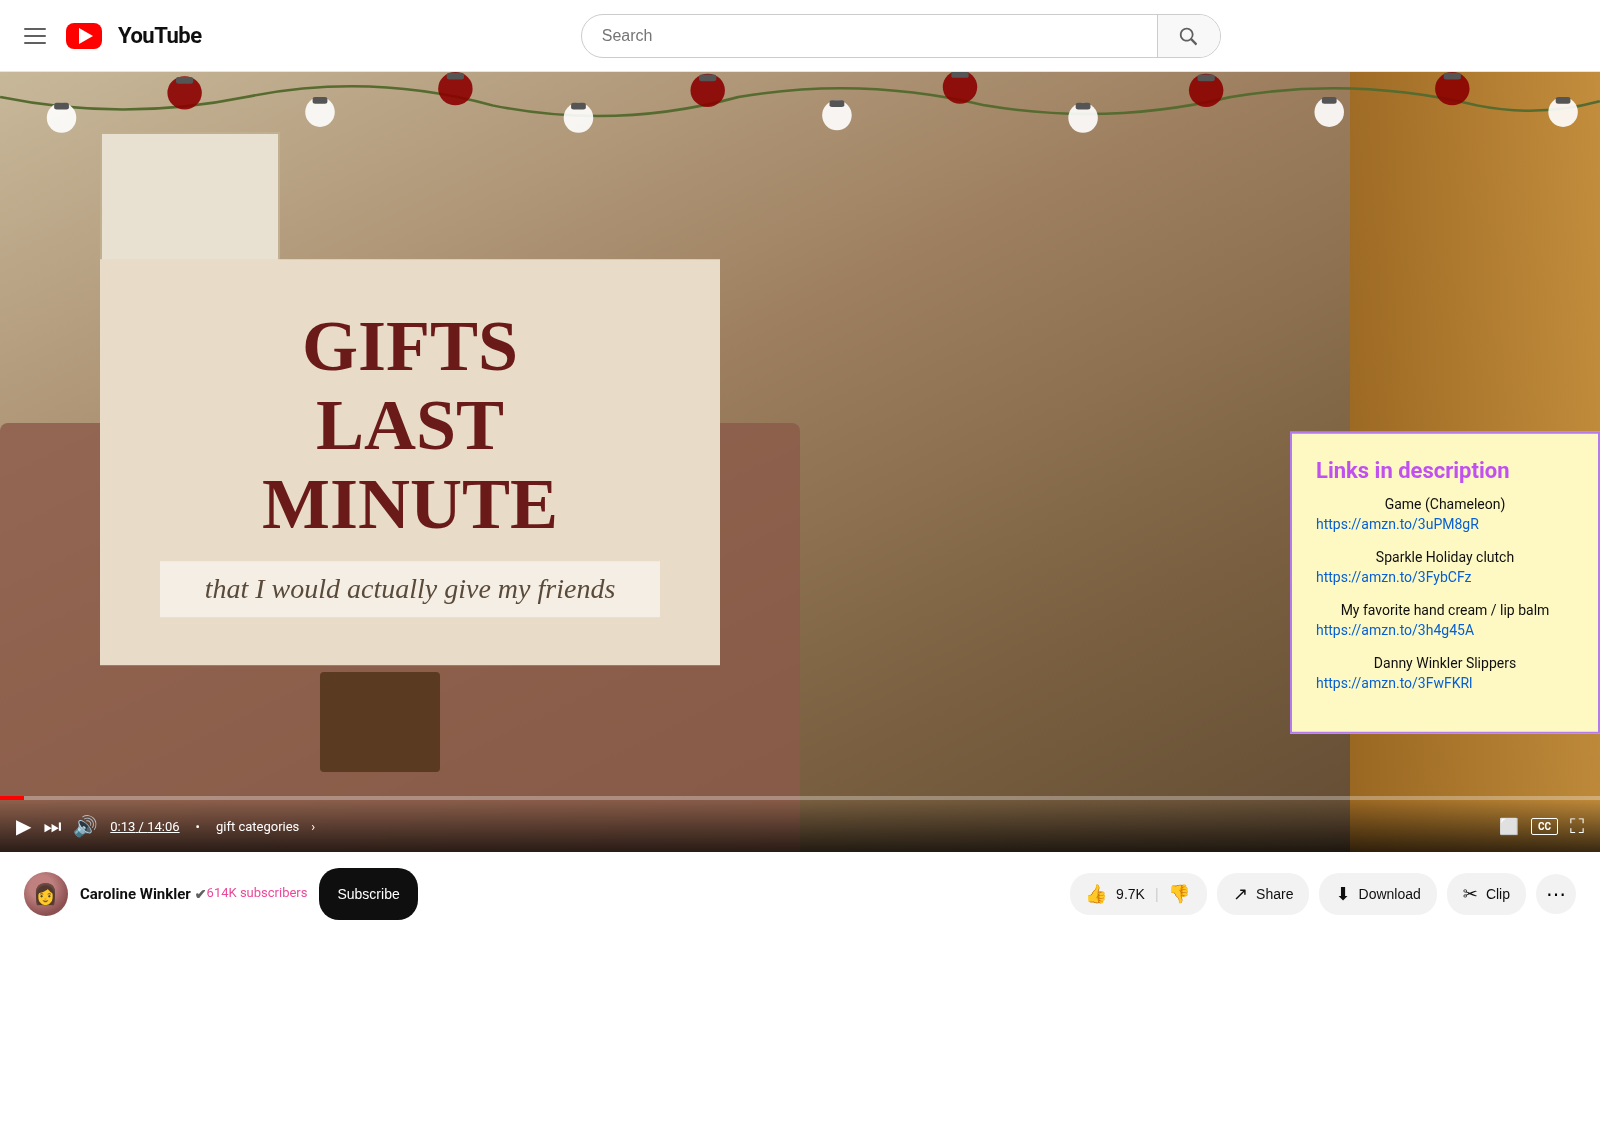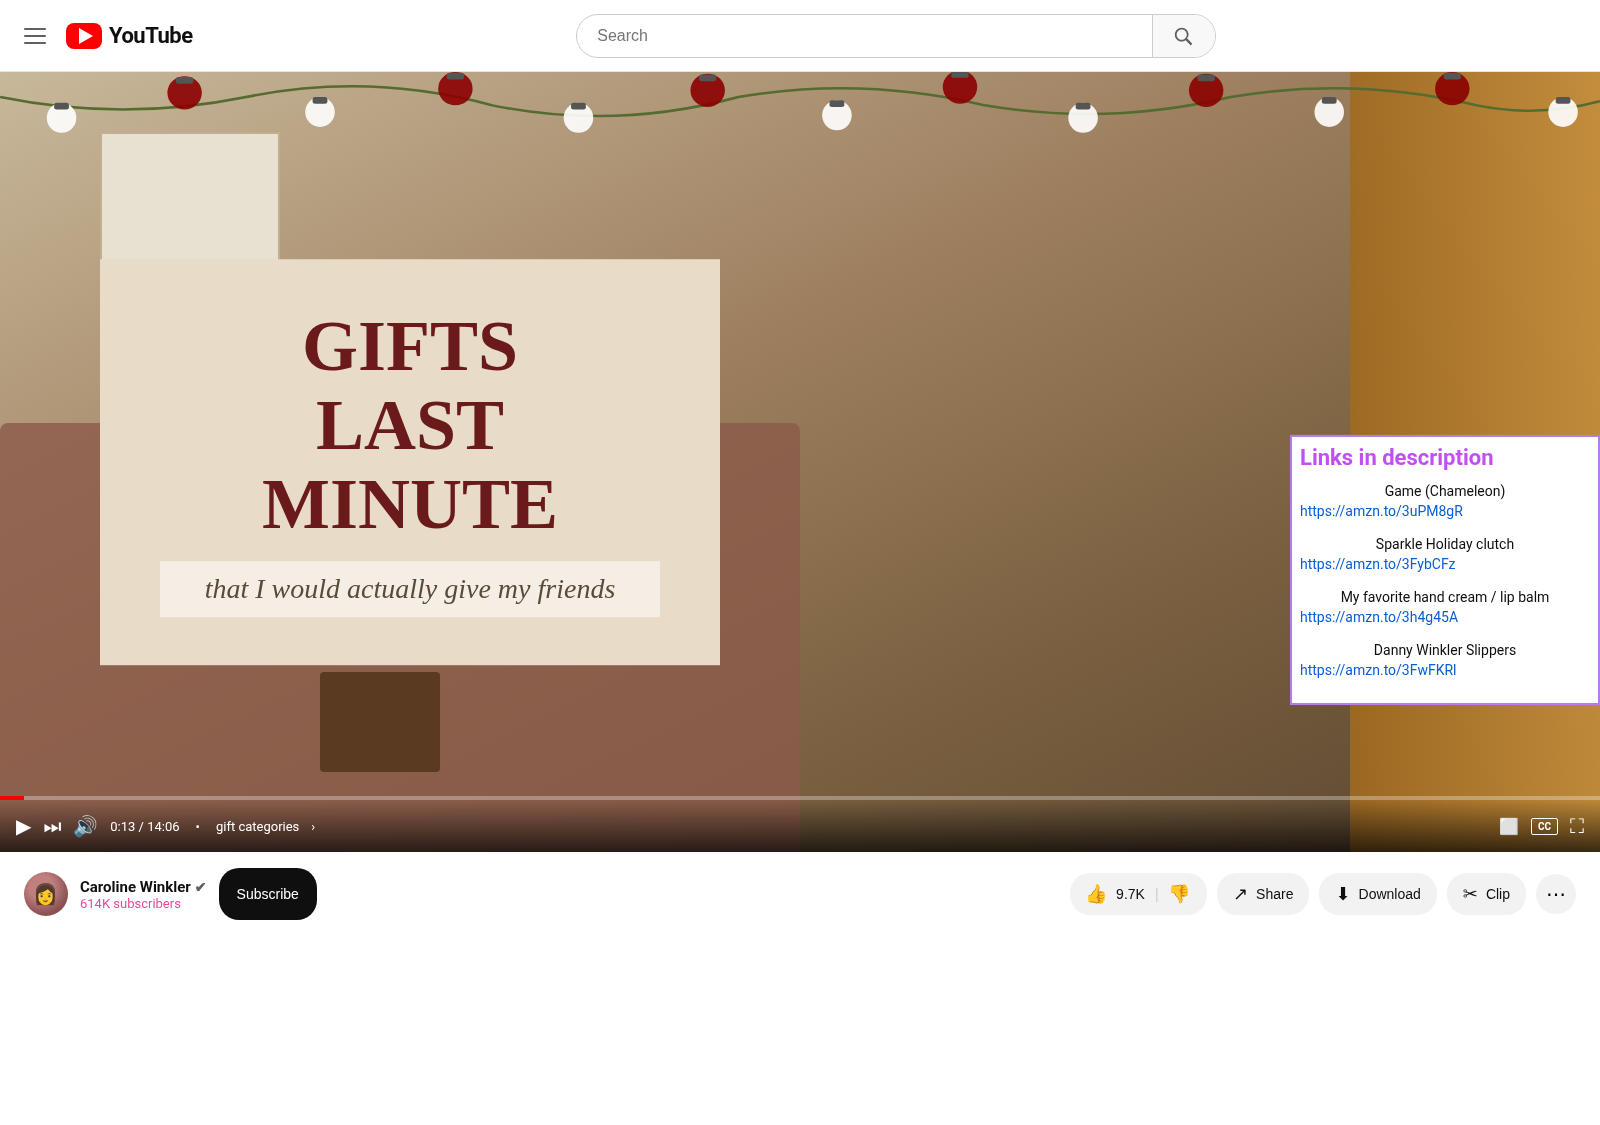--- a/index.html
+++ b/index.html
@@ -14,21 +14,21 @@
       border-bottom: 1px solid #e5e5e5;
       position: sticky;
       top: 0;
       background: #fff;
       z-index: 100;
       gap: 16px;
     }
     .header-left { display: flex; align-items: center; gap: 12px; }
     .hamburger-icon { display: flex; flex-direction: column; gap: 5px; cursor: pointer; padding: 8px; }
     .hamburger-icon span { display: block; width: 22px; height: 2px; background: #606060; border-radius: 1px; }
-    .logo { display: flex; align-items: center; gap: 7px; text-decoration: none; }
+    .logo { display: flex; align-items: center; gap: 16px; text-decoration: none; }
     .yt-icon-bg { background: #ff0000; border-radius: 8px; width: 36px; height: 26px; display: flex; align-items: center; justify-content: center; }
     .yt-play-triangle { width: 0; height: 0; border-top: 8px solid transparent; border-bottom: 8px solid transparent; border-left: 14px solid #fff; margin-left: 3px; }
     .logo-text { font-size: 22px; font-weight: 700; letter-spacing: -0.5px; color: #0f0f0f; }
 
     .search-area { flex: 1; display: flex; justify-content: center; }
     .search-bar { display: flex; align-items: center; max-width: 640px; width: 100%; border: 1px solid #ccc; border-radius: 40px; overflow: hidden; }
     .search-input { flex: 1; padding: 10px 20px; border: none; outline: none; font-size: 16px; color: #0f0f0f; background: transparent; }
     .search-btn { background: #f8f8f8; border: none; border-left: 1px solid #ccc; padding: 10px 20px; cursor: pointer; display: flex; align-items: center; justify-content: center; }
     .search-btn svg { width: 22px; height: 22px; fill: #606060; }
 
@@ -86,25 +86,25 @@
       height: 100px;
       z-index: 3;
     }
 
     
     .desc-overlay {
       position: absolute;
       right: 0;
       top: 50%;
       transform: translateY(-10%);
-      background: #ffffff;
+      background: #fef9c3;
       border: 2px solid #b57bee;
       z-index: 10;
       width: 310px;
-      padding: 8px;
+      padding: 24px;
     }
     .desc-overlay-title {
       font-size: 22px;
       font-weight: 700;
       color: #c050f0;
       margin-bottom: 12px;
       line-height: 1.2;
     }
     .desc-item { margin-bottom: 16px; }
     .desc-item-label { font-size: 14px; color: #0f0f0f; margin-bottom: 2px; text-align: center; }
@@ -135,21 +135,21 @@
       height: 52px;
       background: linear-gradient(to top, rgba(0,0,0,0.7), transparent);
       display: flex;
       align-items: center;
       padding: 0 16px;
       gap: 12px;
       z-index: 20;
     }
     .ctrl-btn { background: none; border: none; cursor: pointer; color: #fff; display: flex; align-items: center; justify-content: center; }
     .ctrl-icon { font-size: 20px; color: #fff; }
-    .time-display { color: #fff; font-size: 13px; white-space: nowrap; }
+    .time-display { color: #fff; font-size: 13px; white-space: nowrap; text-decoration: underline; }
     .chapter-label { color: #fff; font-size: 13px; }
     .ctrl-spacer { flex: 1; }
 
     
     .cc-badge {
       border: 1px solid #fff;
       color: #fff;
       font-size: 10px;
       font-weight: 700;
       padding: 2px 6px;
@@ -181,21 +181,21 @@
     .avatar-inner {
       width: 100%;
       height: 100%;
       background: radial-gradient(circle at 40% 35%, #c08080 30%, #8b5050 70%);
       display: flex;
       align-items: center;
       justify-content: center;
       color: #fff;
       font-size: 20px;
     }
-    .channel-info { display: flex; flex-direction: column; }
+    .channel-info { display: flex; }
     .channel-name { font-size: 15px; font-weight: 700; display: flex; align-items: center; gap: 4px; }
     .verified-icon { color: #606060; font-size: 14px; }
     .subscriber-count { font-size: 13px; color: #ec4899; }
     .subscribe-btn {
       background: #0f0f0f;
       color: #fff;
       border: none;
       border-radius: 20px;
       padding: 18px 18px;
       font-size: 14px;

